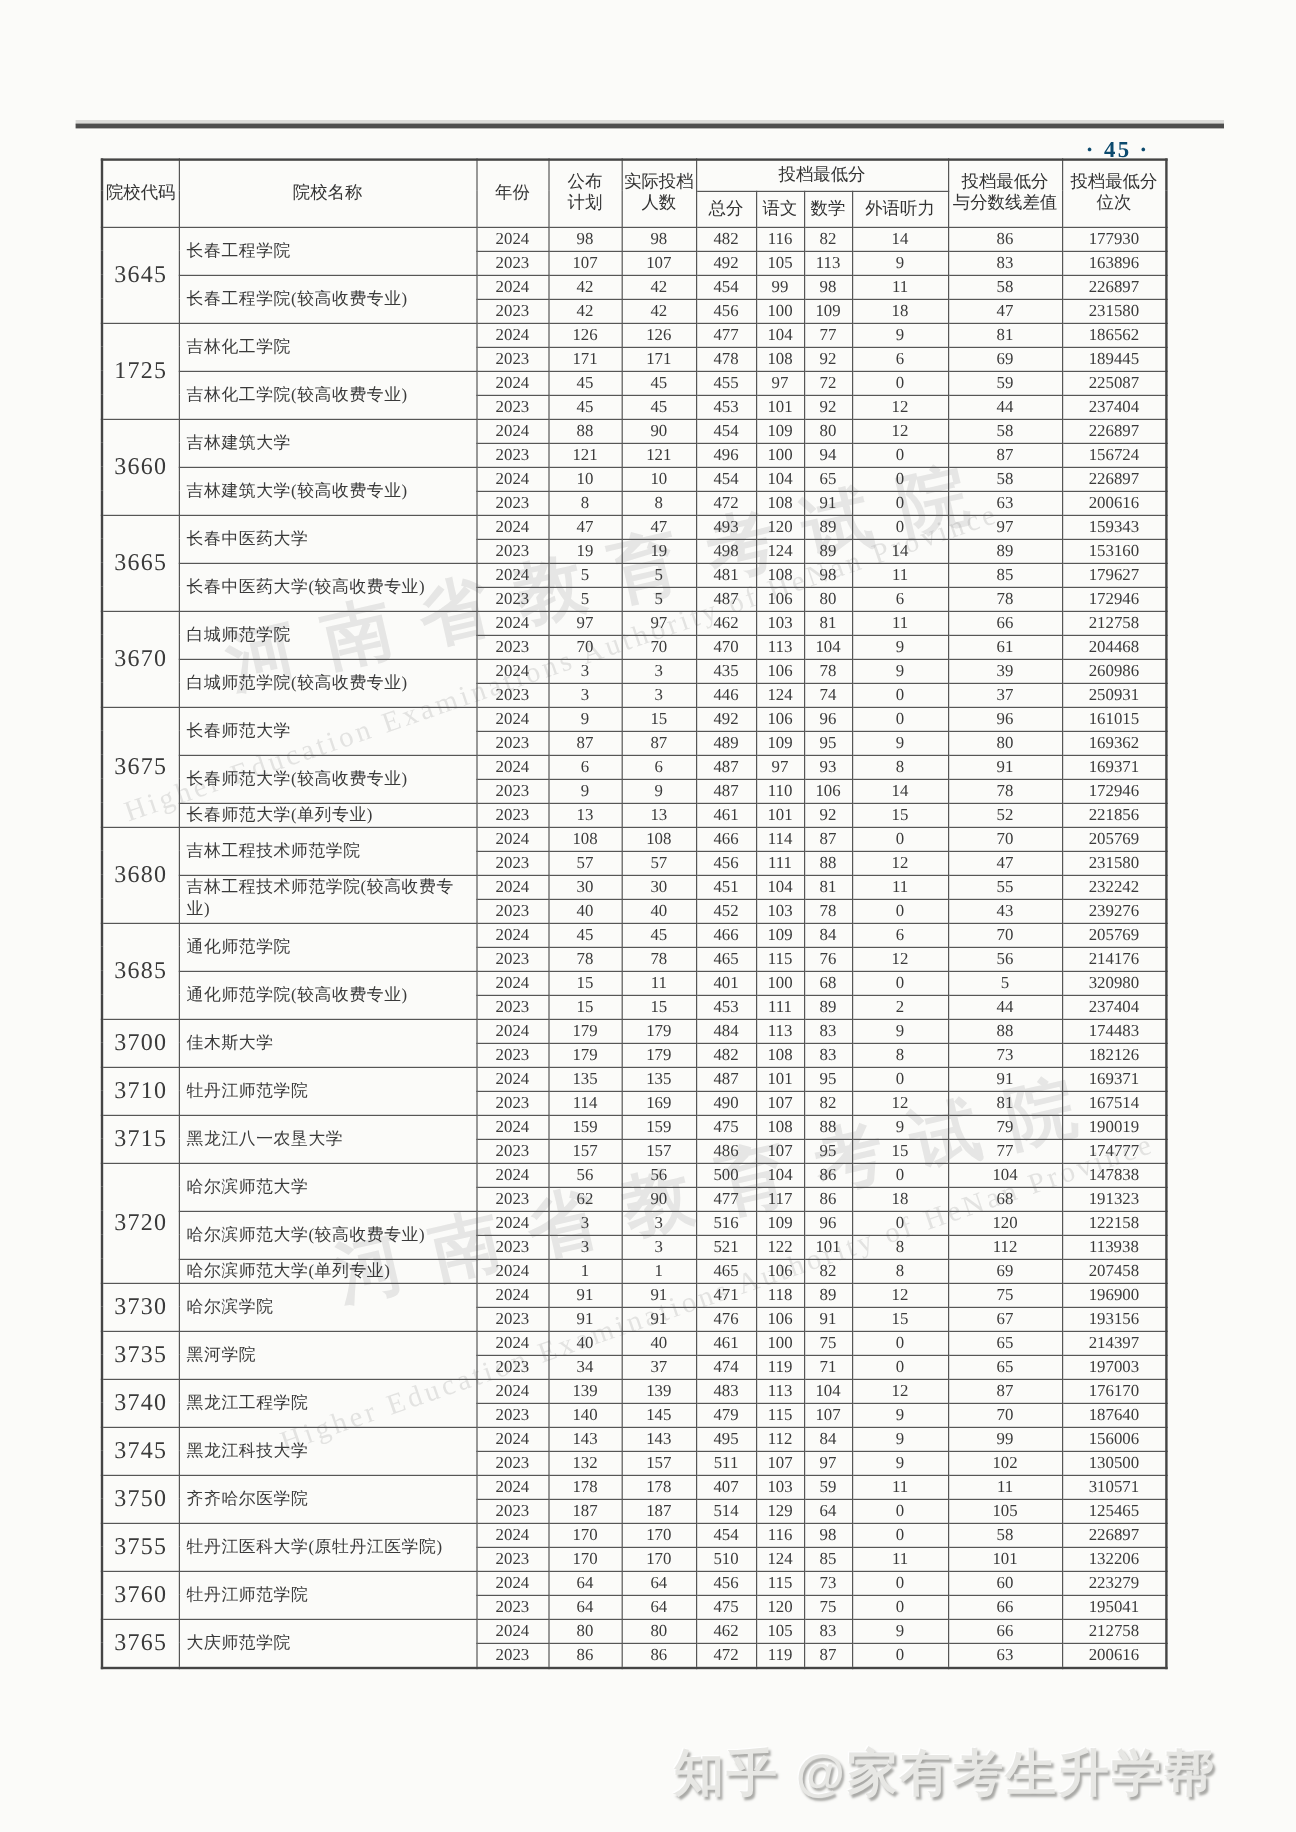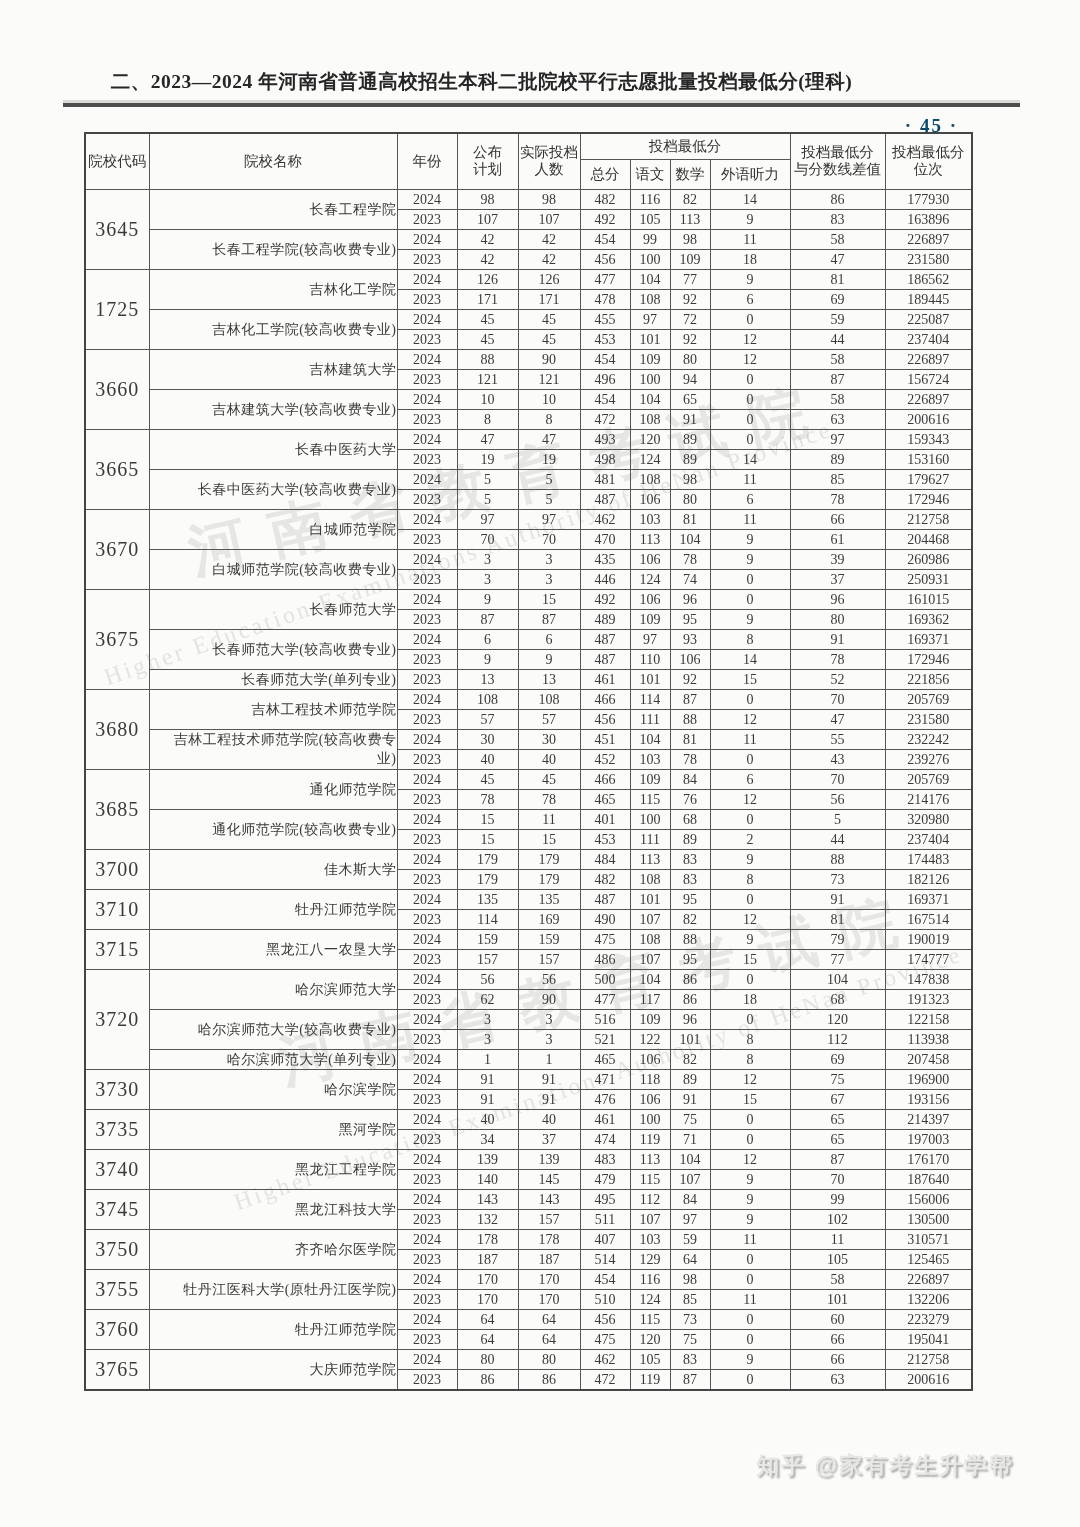--- a/index.html
+++ b/index.html
@@ -71,42 +71,41 @@
   table.scores thead th {
     font-size: 14.5px;
     color: #333;
     line-height: 17px;
   }
   table.scores thead tr.h1 th { height: 26px; }
   table.scores thead tr.h2 th { height: 30px; margin-top: 10px; }
   table.scores thead th span { display: block; }
   table.scores tbody td { height: 19.8px; line-height: 19px; }
   table.scores tbody td.name {
-    text-align: right;
+    text-align: left;
     padding-left: 6px;
     letter-spacing: 0.5px;
   }
   table.scores tbody td.code { font-size: 20px; letter-spacing: 1px; }
 
   .footer-watermark {
     position: absolute;
     right: 66px; top: 1450px;
     font-family: "Liberation Sans", "DejaVu Sans", sans-serif;
-    font-size: 23px;
+    font-size: 42px;
     font-weight: 700;
     letter-spacing: 2px;
     color: #e7e7e4;
     text-shadow: 2px 2px 2px #a8a8a5, -1px -1px 1px #ffffff;
   }
 </style>
 </head>
 <body>
 
 <div class="page-header">
-  <div class="page-title">二、2023—2024 年河南省普通高校招生本科二批院校平行志愿批量投档最低分(理科)</div>
   <div class="page-number">· 45 ·</div>
 </div>
 <div class="header-rule"></div>
 
 <div class="wm wm-cn wm1-cn">河南省教育考试院</div>
 <div class="wm wm-en wm1-en">Higher Education Examinations Authority of HeNan Province</div>
 <div class="wm wm-cn wm2-cn">河南省教育考试院</div>
 <div class="wm wm-en wm2-en">Higher Education Examinations Authority of HeNan Province</div>
 
 <table class="scores">

